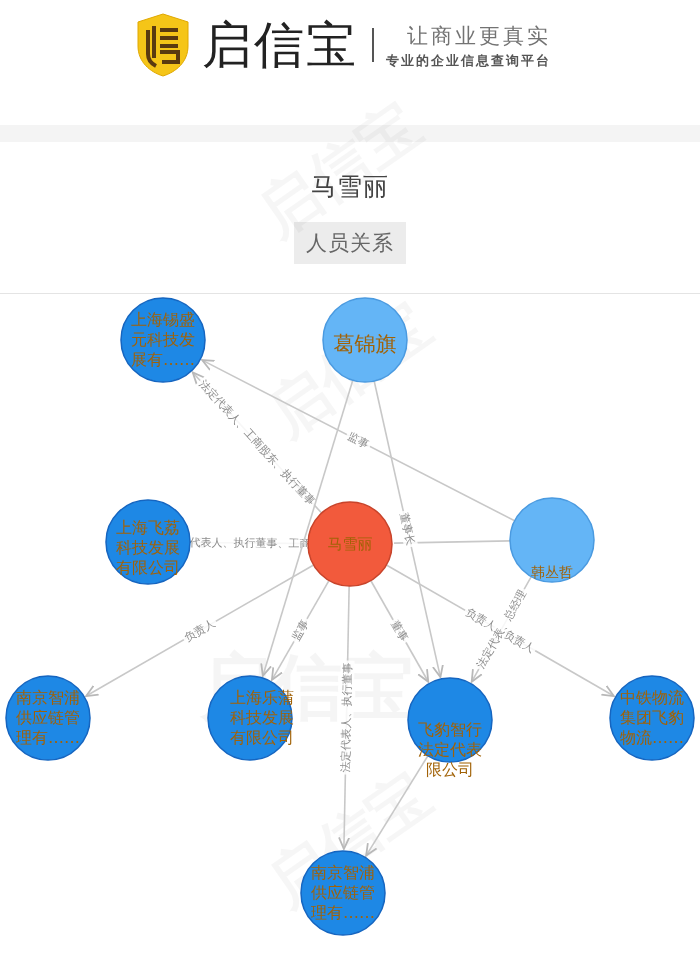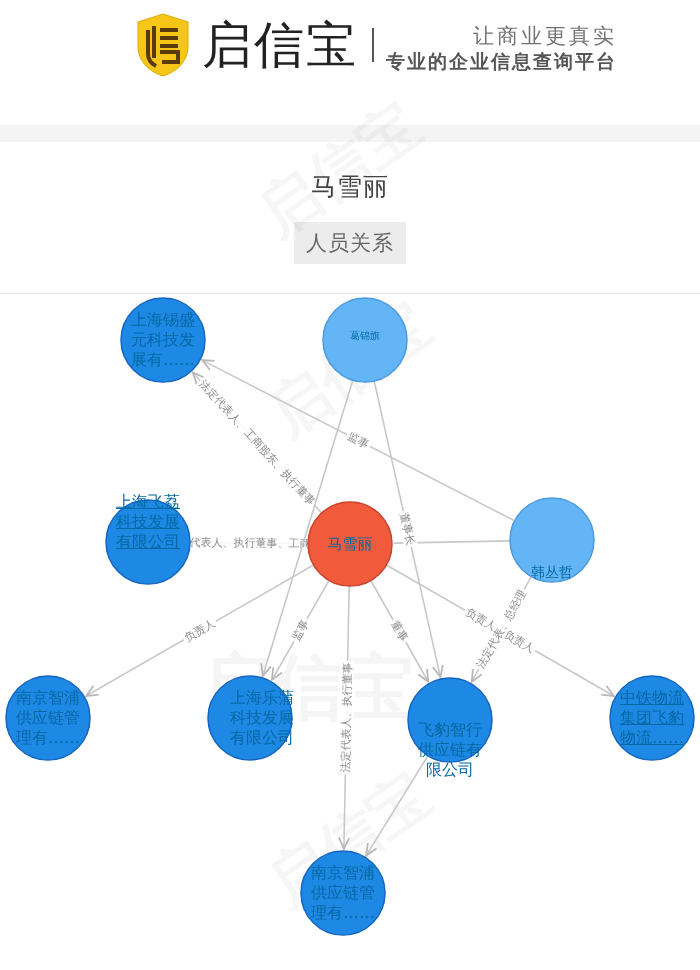--- a/index.html
+++ b/index.html
@@ -19,21 +19,21 @@
   .logo-icon { width: 58px; height: 66px; }
   .brand-name {
     font-size: 50px; color: #222; margin-left: 10px; letter-spacing: 2px;
     font-weight: 500; line-height: 1;
   }
   .brand-sep {
     width: 2px; height: 34px; background: #555; margin: 0 12px 0 14px;
   }
   .brand-tagline { display: flex; flex-direction: column; }
   .tagline-main { font-size: 21px; color: #737373; letter-spacing: 3px; line-height: 32px; text-align: right; }
-  .tagline-sub { font-size: 19px; color: #555; letter-spacing: 2px; line-height: 18px; font-weight: bold; }
+  .tagline-sub { font-size: 13px; color: #555; letter-spacing: 2px; line-height: 18px; font-weight: bold; }
 
   .divider-band {
     position: absolute; left: 0; top: 125px; width: 700px; height: 17px;
     background: #f4f4f4;
   }
   .person-name {
     position: absolute; left: 0; top: 170px; width: 700px; text-align: center;
     font-size: 25px; color: #444; letter-spacing: 1px;
   }
   .tab-chip {
@@ -42,21 +42,21 @@
     text-align: center; letter-spacing: 1px;
   }
   .graph-top-line {
     position: absolute; left: 0; top: 293px; width: 700px; height: 1px; background: #e4e4e4;
   }
   svg.graph { position: absolute; left: 0; top: 0; width: 700px; height: 970px; }
   .edge { stroke: #c8c8c8; stroke-width: 1.6; fill: none; }
   .edge-label { font-size: 11px; fill: #8c8c8c; }
   .node-label {
     position: absolute; display: flex; align-items: center; justify-content: center;
-    text-align: center; color: #0369a1; font-size: 16px; line-height: 20px;
+    text-align: center; color: #a16207; font-size: 16px; line-height: 20px;
     pointer-events: none; box-sizing: border-box; padding: 0 6px;
   }
   .node-hit { cursor: pointer; }
   .watermark {
     position: absolute; color: rgba(0,0,0,0.035); font-size: 60px; font-weight: bold;
     transform: rotate(-35deg); pointer-events: none; white-space: nowrap;
   }
 </style>
 </head>
 <body>
@@ -170,26 +170,26 @@
         <div>马雪丽</div>
       </div>
     </div>
     <div class="node-label" style="left: 121px; top: 298px; width: 84px; height: 84px;">
       <div>
         <div>上海锡盛</div>
         <div>元科技发</div>
         <div>展有……</div>
       </div>
     </div>
-    <div class="node-label" style="left: 323px; top: 294px; width: 84px; height: 84px; font-size: 10px;">
+    <div class="node-label" style="left: 323px; top: 302px; width: 84px; height: 84px; font-size: 21px;">
       <div>
         <div>葛锦旗</div>
       </div>
     </div>
-    <div class="node-label" style="left: 106px; top: 480px; width: 84px; height: 84px; text-decoration: underline;">
+    <div class="node-label" style="left: 106px; top: 506px; width: 84px; height: 84px;">
       <div>
         <div>上海飞荔</div>
         <div>科技发展</div>
         <div>有限公司</div>
       </div>
     </div>
     <div class="node-label" style="left: 510px; top: 498px; width: 84px; height: 84px; font-size: 14px; align-items: flex-end;">
       <div>
         <div>韩丛哲</div>
       </div>
@@ -204,25 +204,25 @@
     <div class="node-label" style="left: 220px; top: 676px; width: 84px; height: 84px;">
       <div>
         <div>上海乐蒲</div>
         <div>科技发展</div>
         <div>有限公司</div>
       </div>
     </div>
     <div class="node-label" style="left: 408px; top: 708px; width: 84px; height: 84px;">
       <div>
         <div>飞豹智行</div>
-        <div>供应链有</div>
+        <div>法定代表</div>
         <div>限公司</div>
       </div>
     </div>
-    <div class="node-label" style="left: 610px; top: 676px; width: 84px; height: 84px; text-decoration: underline;">
+    <div class="node-label" style="left: 610px; top: 676px; width: 84px; height: 84px;">
       <div>
         <div>中铁物流</div>
         <div>集团飞豹</div>
         <div>物流……</div>
       </div>
     </div>
     <div class="node-label" style="left: 301px; top: 851px; width: 84px; height: 84px;">
       <div>
         <div>南京智浦</div>
         <div>供应链管</div>

